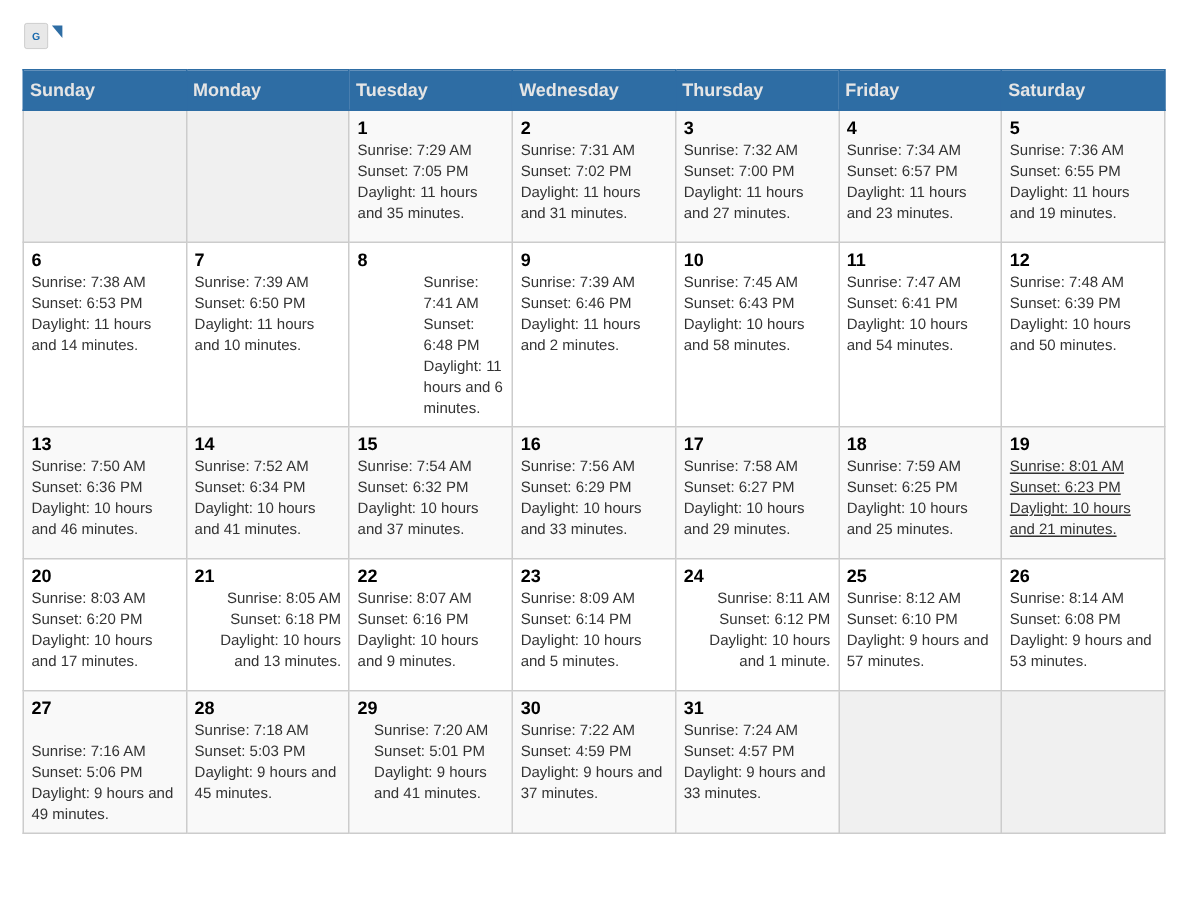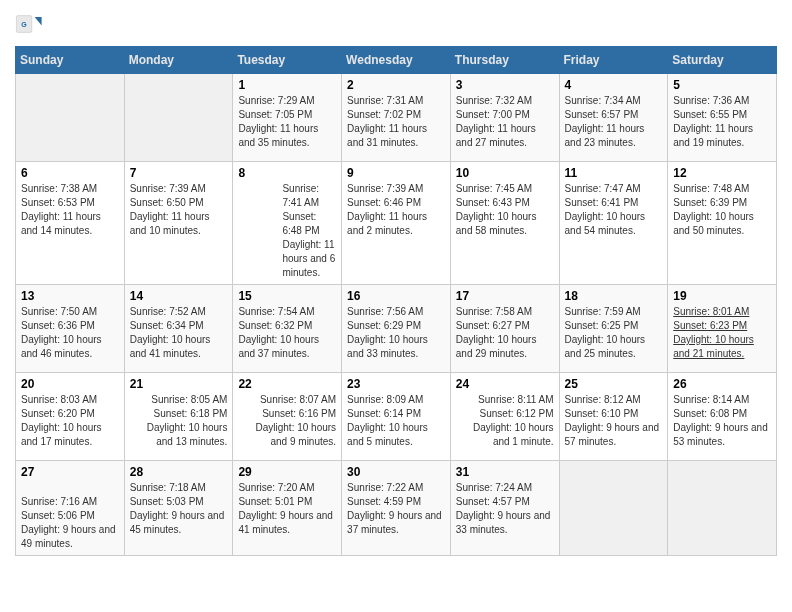--- a/index.html
+++ b/index.html
@@ -259,21 +259,21 @@
 Daylight: 10 hours and 17 minutes.</div>
           </td>
           <td>
             <span class="day-num">21</span>
             <div class="day-info" style="white-space: pre-line; text-align: right;">Sunrise: 8:05 AM
 Sunset: 6:18 PM
 Daylight: 10 hours and 13 minutes.</div>
           </td>
           <td>
             <span class="day-num">22</span>
-            <div class="day-info" style="white-space: pre-line; text-align: right;">Sunrise: 8:07 AM
+            <div class="day-info" style="white-space: pre-line;">Sunrise: 8:07 AM
 Sunset: 6:16 PM
 Daylight: 10 hours and 9 minutes.</div>
           </td>
           <td>
             <span class="day-num">23</span>
             <div class="day-info" style="white-space: pre-line;">Sunrise: 8:09 AM
 Sunset: 6:14 PM
 Daylight: 10 hours and 5 minutes.</div>
           </td>
           <td>
@@ -303,21 +303,21 @@
 Daylight: 9 hours and 49 minutes.</div>
           </td>
           <td>
             <span class="day-num">28</span>
             <div class="day-info" style="white-space: pre-line;">Sunrise: 7:18 AM
 Sunset: 5:03 PM
 Daylight: 9 hours and 45 minutes.</div>
           </td>
           <td>
             <span class="day-num">29</span>
-            <div class="day-info" style="white-space: pre-line;">Sunrise: 7:20 AM
+            <div class="day-info" style="white-space: pre-line; margin-left: 11px;">Sunrise: 7:20 AM
 Sunset: 5:01 PM
 Daylight: 9 hours and 41 minutes.</div>
           </td>
           <td>
             <span class="day-num">30</span>
             <div class="day-info" style="white-space: pre-line;">Sunrise: 7:22 AM
 Sunset: 4:59 PM
 Daylight: 9 hours and 37 minutes.</div>
           </td>
           <td>

